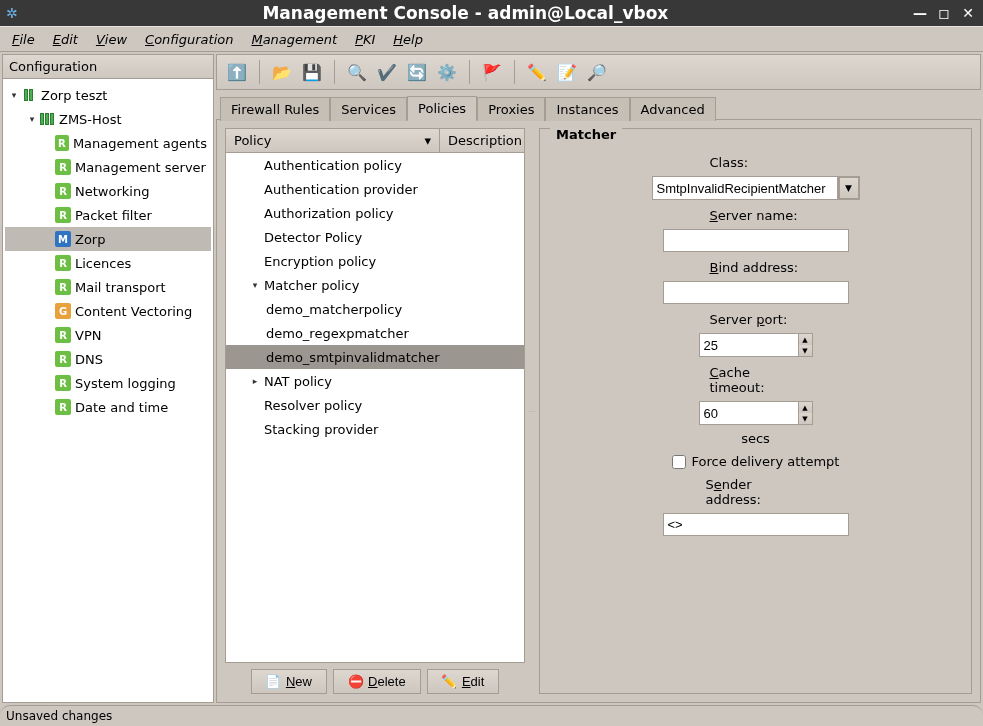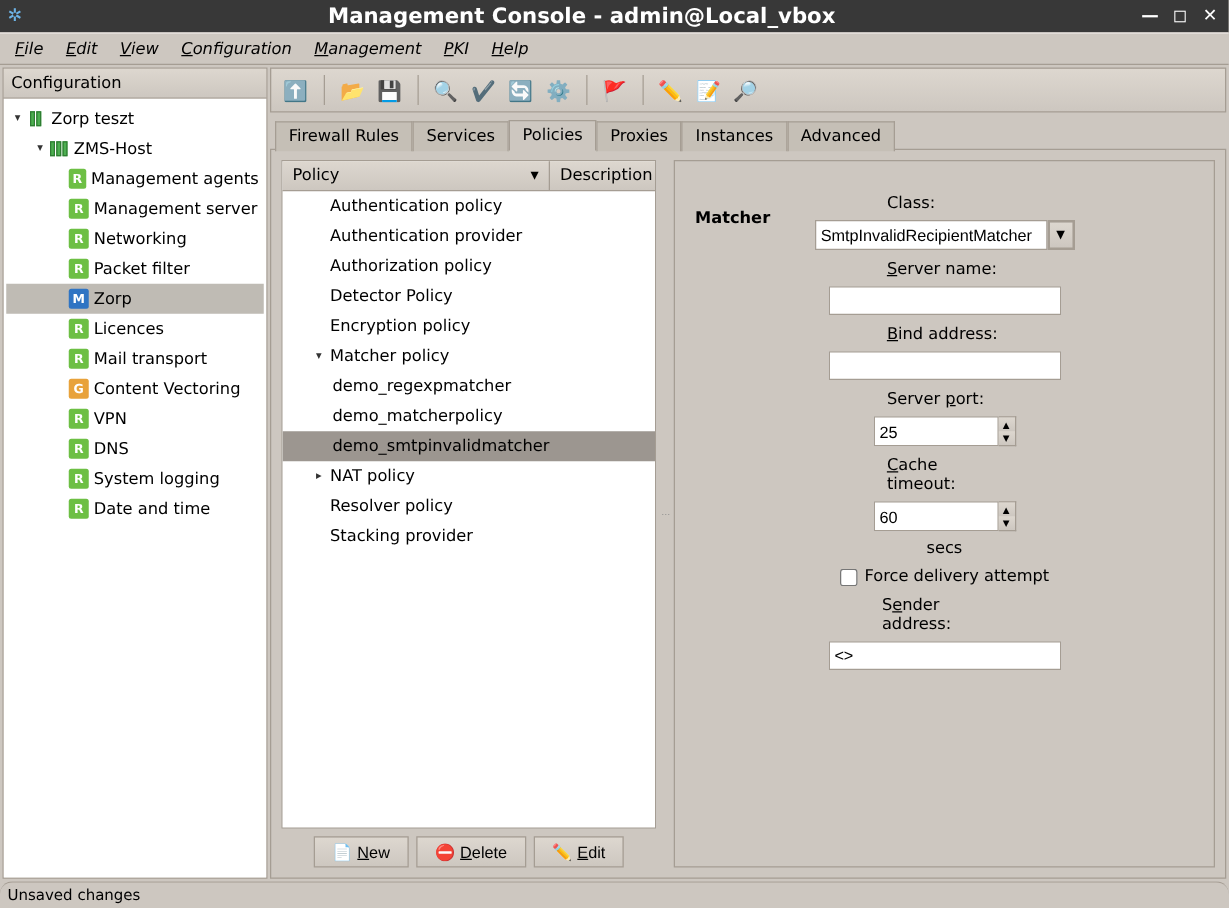--- a/index.html
+++ b/index.html
@@ -53,21 +53,21 @@
 .list-row.indent2 { padding-left: 40px; }
 .list-row.selected { background: #9c9690; color: #000000; }
 
 .list-buttons { display: flex; gap: 6px; margin-top: 6px; justify-content: center; }
 .btn { border: 1px solid #a59d93; background: linear-gradient(#ddd7cf,#cdc7c0); padding: 4px 14px; cursor: pointer; display: flex; align-items: center; gap: 4px; font-size: 13px; }
 .btn .ul { text-decoration: underline; }
 
 .vgrip { width: 6px; cursor: col-resize; display:flex; align-items:center; justify-content:center; color:#888; font-size:7px; letter-spacing:-1px; writing-mode: vertical-rl; }
 
 .matcher-panel { flex: 1; border: 1px solid #a59d93; background: #cdc7c0; padding: 8px 12px; position: relative; }
-.matcher-panel legend { position: absolute; top: -2px; left: 10px; background: #cdc7c0; padding: 0 6px; font-weight: bold; font-size: 13px; margin-top: 40px; }
+.matcher-panel legend { position: absolute; top: -2px; left: 10px; background: #cdc7c0; padding: 0 6px; font-weight: bold; font-size: 13px; }
 .form-body { margin-top: 18px; }
 .form-row { display: flex; align-items: center; margin-bottom: 8px; gap: 6px; flex-direction: column; }
 .form-row label { width: 92px; font-size: 13px; }
 .form-row label .ul { text-decoration: underline; }
 .form-row input[type=text] { flex: 1; border: 1px solid #a59d93; background: #fff; padding: 3px 4px; font-size: 13px; height: 24px; }
 .combo { flex: 1; display: flex; }
 .combo input { flex: 1; border: 1px solid #a59d93; border-right: none; background: #fff; padding: 3px 4px; height: 24px; font-size:13px; }
 .combo .drop { width: 22px; border: 2px solid #a59d93; display:flex; align-items:center; justify-content:center; background: linear-gradient(#ddd7cf,#cdc7c0); cursor:pointer; font-size: 9px; }
 .spinner { display: flex; }
 .spinner input { width: 100px; border: 1px solid #a59d93; background:#fff; padding: 3px 4px; height: 24px; font-size:13px; }
@@ -233,24 +233,24 @@
               </div>
               <div class="list-row indent1">
                 <span class="exp"></span>
                 <span>Encryption policy</span>
               </div>
               <div class="list-row indent1">
                 <span class="exp">▾</span>
                 <span>Matcher policy</span>
               </div>
               <div class="list-row indent2">
+                <span>demo_matcherpolicy</span>
+              </div>
+              <div class="list-row indent2">
                 <span>demo_regexpmatcher</span>
-              </div>
-              <div class="list-row indent2">
-                <span>demo_matcherpolicy</span>
               </div>
               <div class="list-row indent2 selected">
                 <span>demo_smtpinvalidmatcher</span>
               </div>
               <div class="list-row indent1">
                 <span class="exp">▸</span>
                 <span>NAT policy</span>
               </div>
               <div class="list-row indent1">
                 <span class="exp"></span>

